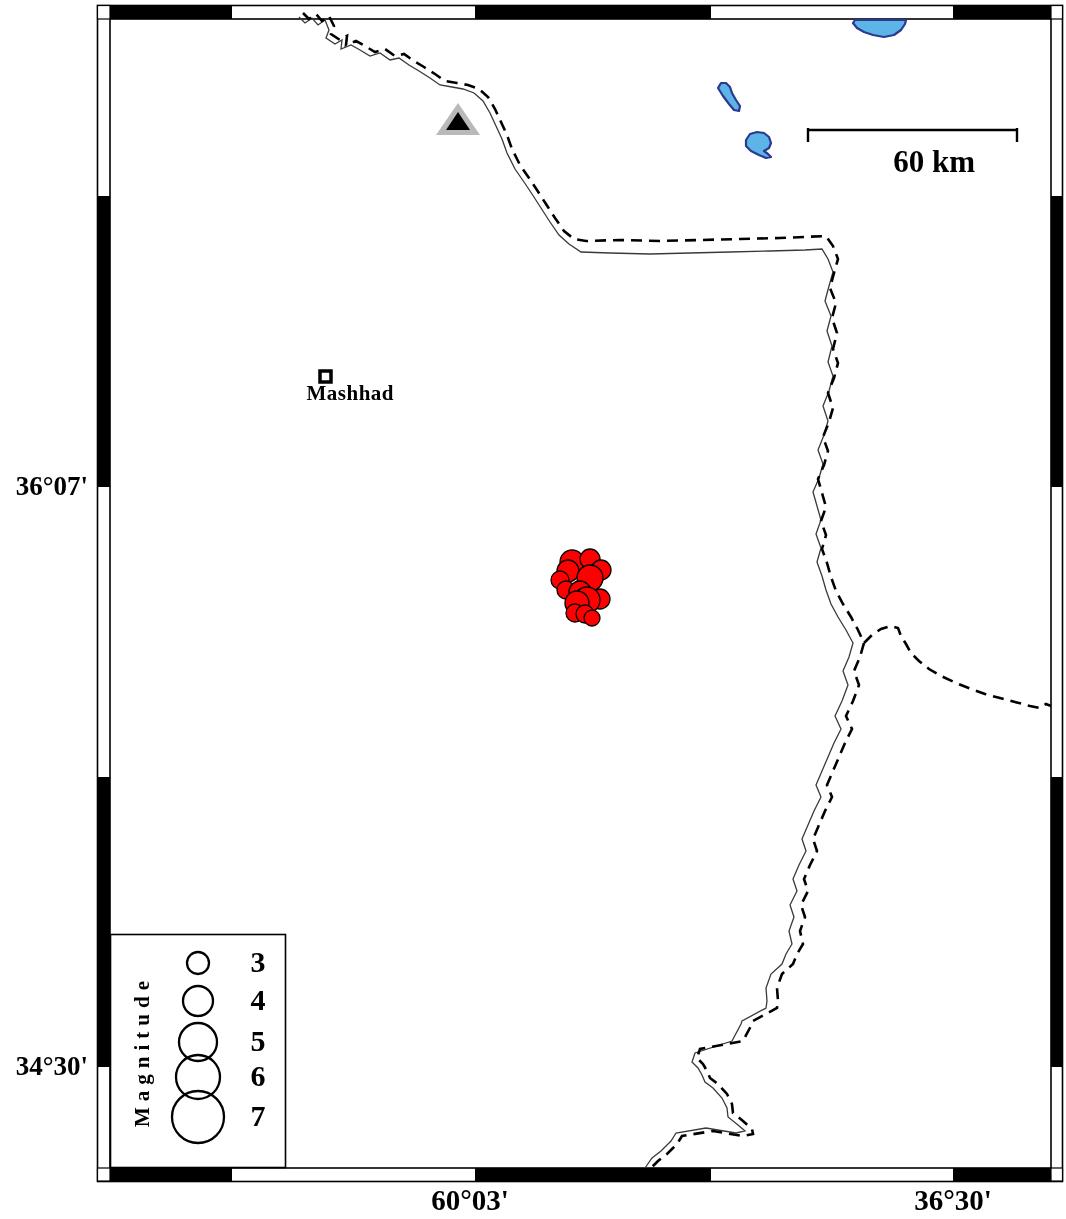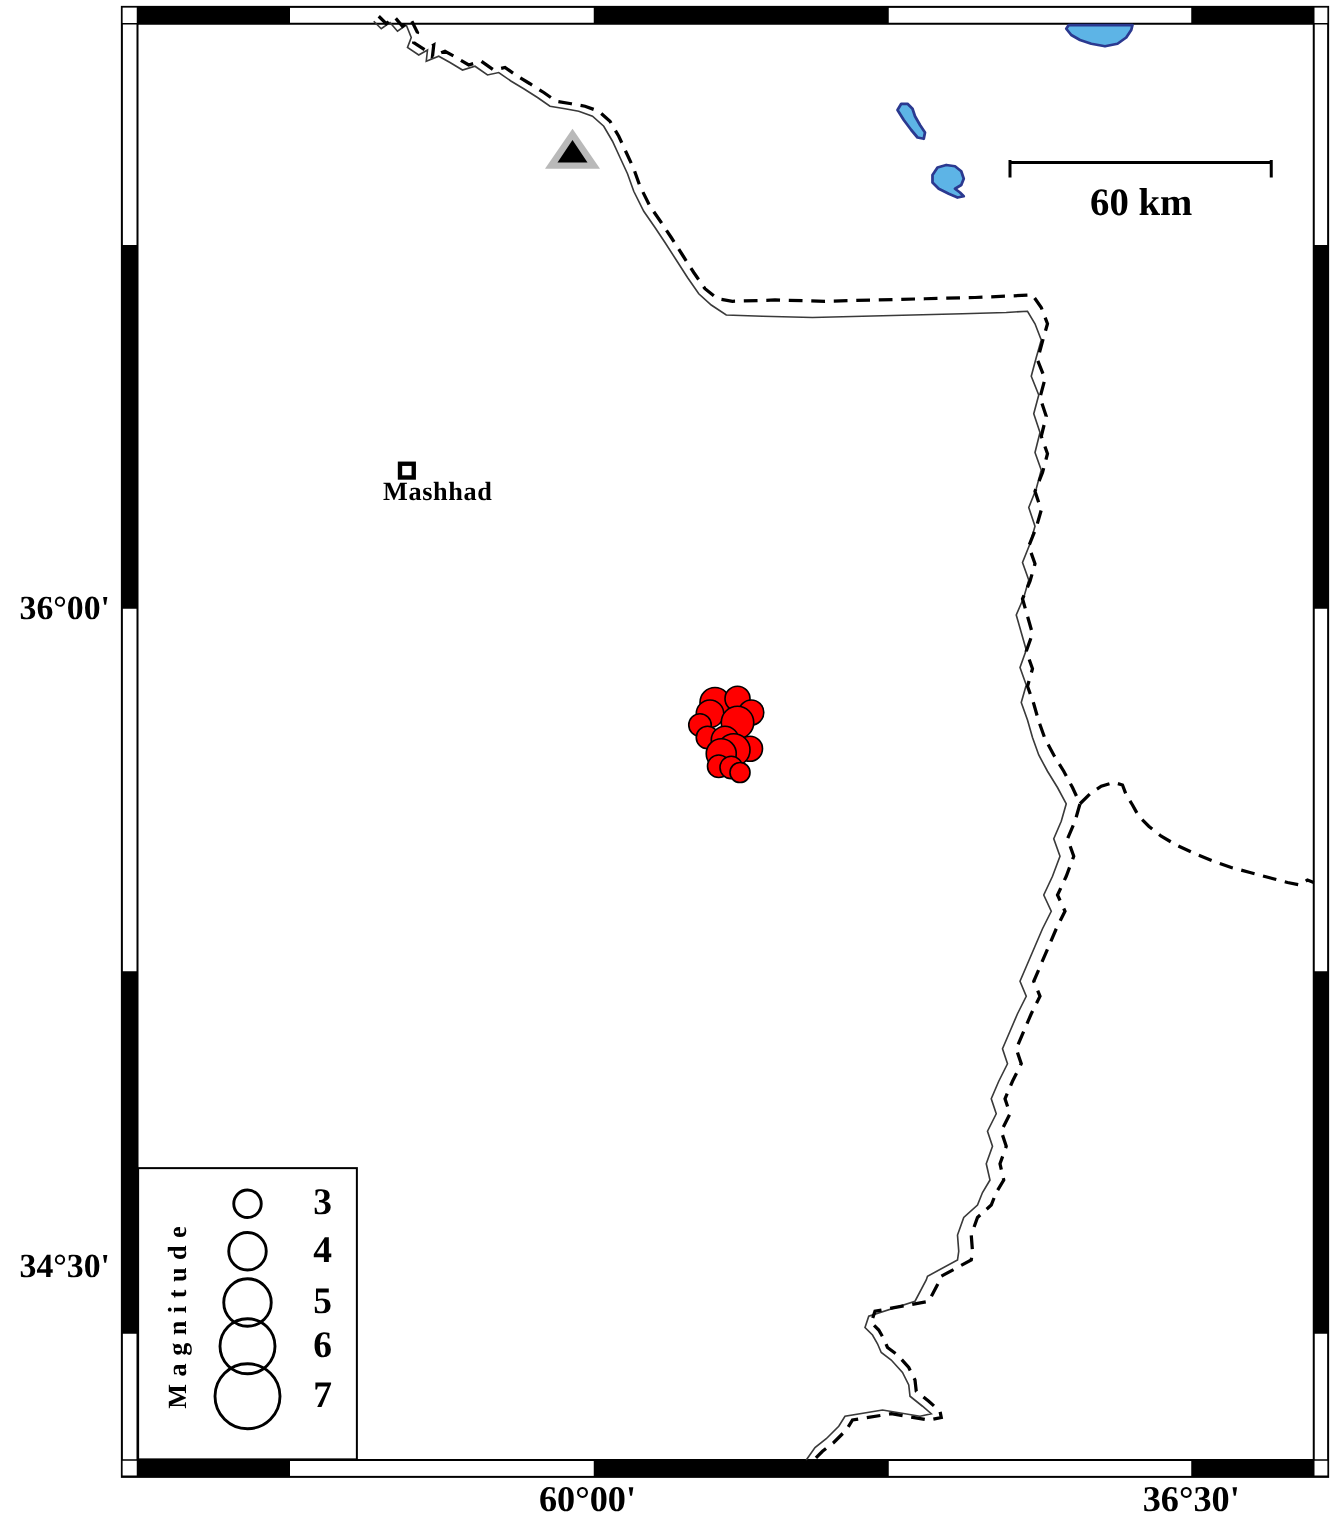--- a/index.html
+++ b/index.html
@@ -4,21 +4,21 @@
 <style>
   html,body{margin:0;padding:0;}
   body{
     width:1066px;height:1219px;position:relative;background:#ffffff;
     font-family:"Liberation Serif","DejaVu Serif",serif;overflow:hidden;
   }
   #map-svg{position:absolute;left:0;top:0;}
   .lbl{position:absolute;color:#000;font-weight:bold;white-space:nowrap;}
   .lat-lbl{left:0;width:88px;text-align:right;font-size:27px;transform:translateY(-52%);}
   .lon-lbl{width:140px;text-align:center;font-size:29px;}
-  .scale-lbl{left:851px;top:144px;width:124px;text-align:center;font-size:31px;}
+  .scale-lbl{left:851px;top:144px;width:124px;text-align:right;font-size:31px;}
   .city-lbl{left:254px;top:381px;width:140px;text-align:right;font-size:21px;letter-spacing:0.5px;}
   .legend-num{width:44px;text-align:center;font-size:30px;transform:translateY(-52%);left:236px;}
   .legend-title{
     left:142px;top:1051px;font-size:21px;letter-spacing:6px;
     transform:translate(-50%,-50%) rotate(-90deg);
   }
 </style>
 </head>
 <body>
 
@@ -126,23 +126,23 @@
     <g fill="none" stroke="#000" stroke-width="2.3">
       <circle cx="198" cy="963" r="11"></circle>
       <circle cx="198" cy="1001" r="15"></circle>
       <circle cx="198" cy="1042" r="19"></circle>
       <circle cx="198" cy="1077" r="22"></circle>
       <circle cx="198" cy="1117" r="26"></circle>
     </g>
   </g>
 </svg>
 
-<div class="lbl lat-lbl" style="top:487px;">36°00'</div>
-<div class="lbl lat-lbl" style="top:1014px;">34°30'</div>
-<div class="lbl lon-lbl" style="left:400px;top:1184px;">60°00'</div>
+<div class="lbl lat-lbl" style="top:487px;">36°07'</div>
+<div class="lbl lat-lbl" style="top:1067px;">34°30'</div>
+<div class="lbl lon-lbl" style="left:400px;top:1184px;">60°03'</div>
 <div class="lbl lon-lbl" style="left:883px;top:1184px;">36°30'</div>
 <div class="lbl scale-lbl">60 km</div>
 <div class="lbl city-lbl">Mashhad</div>
 <div class="lbl legend-title">Magnitude</div>
 <div class="lbl legend-num" style="top:963px;">3</div>
 <div class="lbl legend-num" style="top:1001px;">4</div>
 <div class="lbl legend-num" style="top:1042px;">5</div>
 <div class="lbl legend-num" style="top:1077px;">6</div>
 <div class="lbl legend-num" style="top:1117px;">7</div>
 

